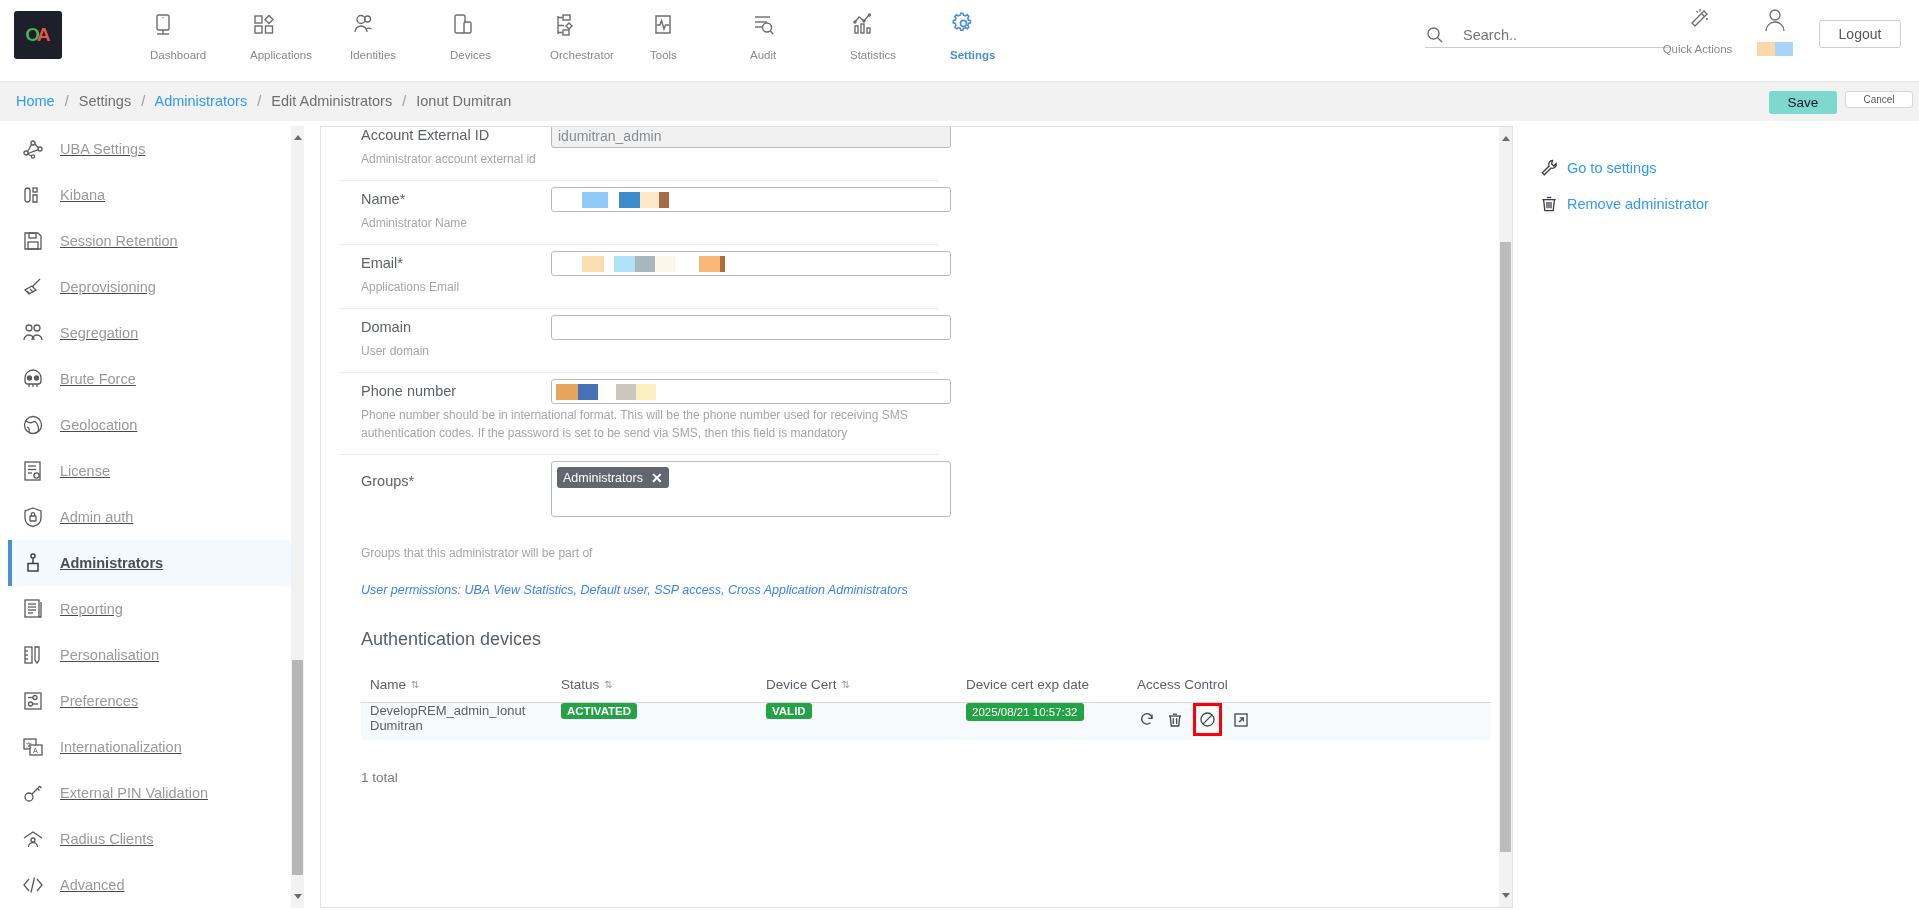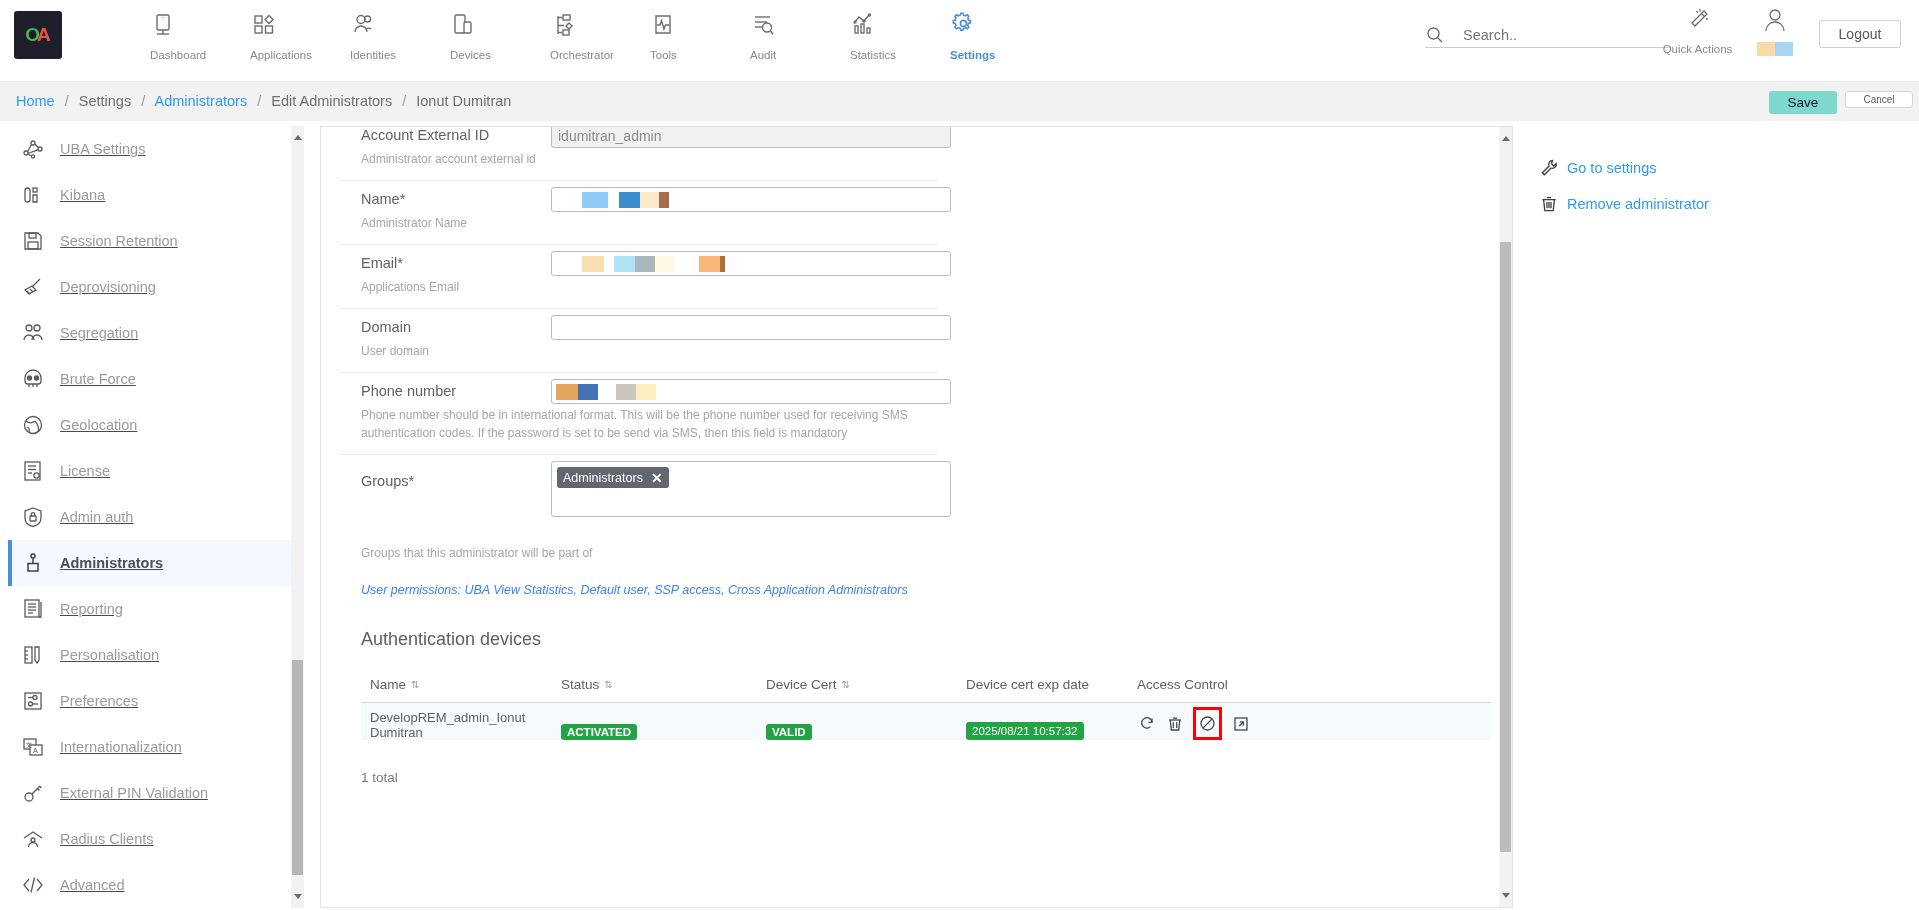--- a/index.html
+++ b/index.html
@@ -169,21 +169,21 @@
 
   
   #devices-table { margin: 27px 0 0 40px; width: 1130px; }
   #devices-table .thead {
     display: flex; font-size: 13.5px; color: #5d6168;
     padding-bottom: 10px; border-bottom: 1px solid #dadada;
   }
   #devices-table .thead .th { display: flex; align-items: center; cursor: pointer; }
   #devices-table .thead .th .sort { margin-left: 5px; font-size: 10px; color: #9b9b9b; line-height: 8px;}
   #devices-table .trow {
-    display: flex; align-items: flex-end; height: 37px;
+    display: flex; align-items: flex-start; height: 37px;
     background: #f7fafd; font-size: 13px; color: #5d6168;
   }
   .c-name { width: 200px; padding-left: 9px; }
   .c-status { width: 205px; }
   .c-cert { width: 200px; }
   .c-exp { width: 155px; }
   .c-acl { width: 180px; margin-left: 16px; }
   .badge {
     display: inline-block; background: #24a346; color: #ffffff; border-radius: 3px;
     padding: 2px 6px; font-size: 11.5px; font-weight: bold;

